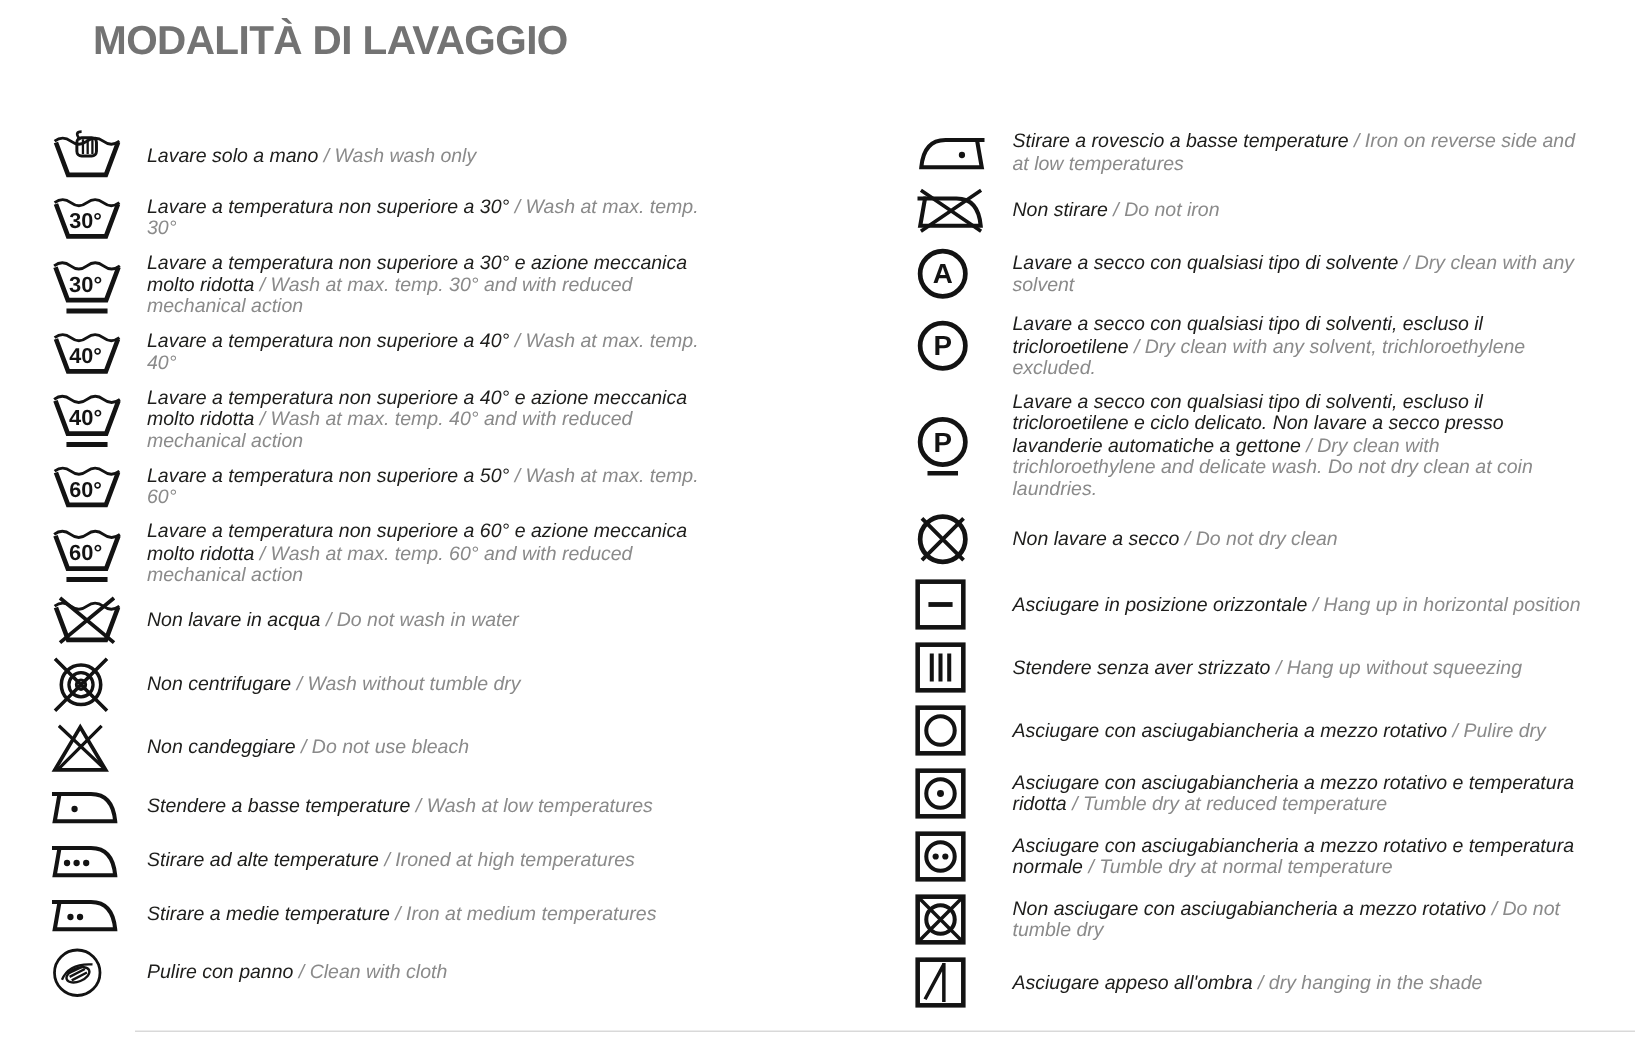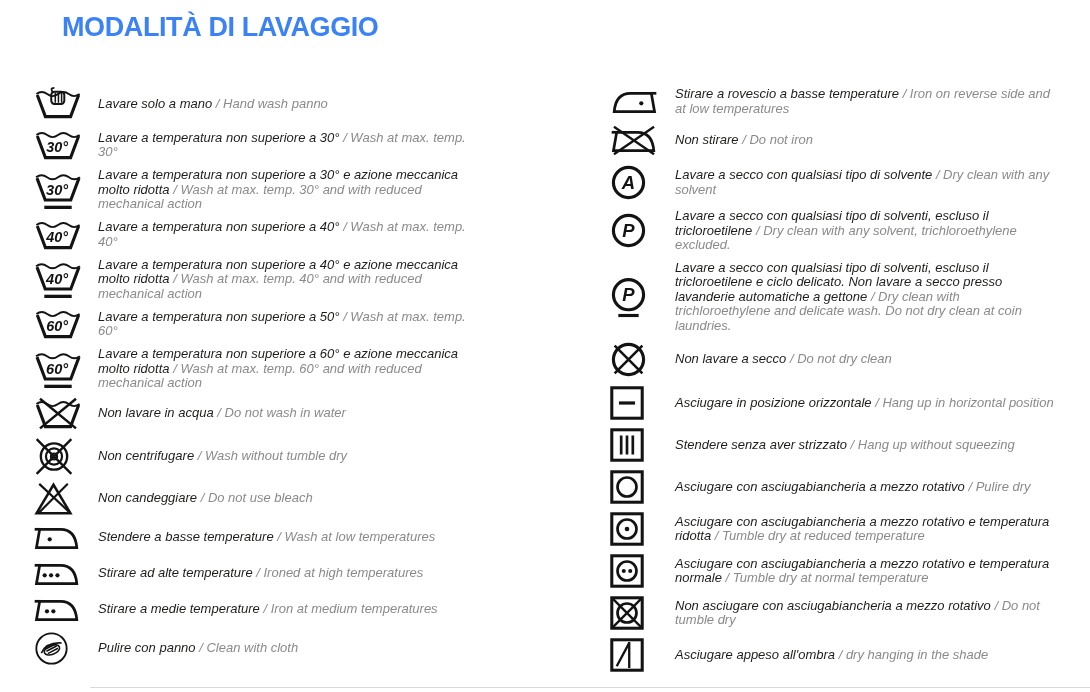--- a/index.html
+++ b/index.html
@@ -1,26 +1,26 @@
 <!DOCTYPE html>
 <html><head>
 <meta charset="utf-8">
 <style>
   html,body{margin:0;padding:0;background:#ffffff;}
   body{width:1090px;height:692px;font-family:"Liberation Sans",sans-serif;}
   .page{position:relative;width:1090px;height:692px;overflow:hidden;background:#fff;}
   .title{position:absolute;left:62px;top:12px;margin:0;font-size:27px;font-weight:700;
-         color:#3b82f6;letter-spacing:-0.4px;}
+         color:#737373;letter-spacing:-0.4px;}
   .cols{position:absolute;top:86px;left:33px;display:flex;}
   .col{display:flex;flex-direction:column;}
   .col-left{width:520px;}
   .col-right{width:470px;margin-left:57px;}
   .row{display:flex;align-items:center;margin-bottom:5px;}
   .col-right .row{margin-bottom:8px;}
-  .icon-cell{flex:0 0 65px;width:65px;display:flex;justify-content:flex-start;align-items:center;font-style:italic;}
+  .icon-cell{flex:0 0 65px;width:65px;display:flex;justify-content:flex-start;align-items:center;}
   .icon-cell svg{display:block;}
   .text{font-style:italic;font-size:13px;line-height:14.5px;color:#1d1d1b;width:382px;}
   .en{color:#8a8a8a;}
   .footer-line{position:absolute;left:90px;right:0;bottom:4px;height:1px;background:#d9d9d9;}
 </style>
 </head>
 <body>
 
 <div class="page">
   <h1 class="title">MODALITÀ DI LAVAGGIO</h1>
@@ -31,21 +31,21 @@
             <svg viewBox="0 0 52 40" width="50" height="36">
     <path d="M3 10 L12 34 H40 L49 10" fill="none" stroke="#131313" stroke-width="3.4"></path>
     <path d="M2 9 Q8 4.5 14 9 T26 9 T38 9 T50 9" fill="none" stroke="#131313" stroke-width="2.1"></path>
     <g stroke="#131313" fill="none">
                 <path d="M21 8 q-5 -6 1 -6" stroke-width="2"></path>
                 <rect x="18.5" y="6.5" width="14.5" height="13.5" rx="3.5" stroke-width="2.2"></rect>
                 <path d="M23 7.5 V18.5 M26.5 7.5 V18.5 M30 7.5 V18.5" stroke-width="1.7"></path>
               </g>
             </svg>
           </div>
-    <div class="text"><span class="it">Lavare solo a mano</span> <span class="en">/ Hand wash panno</span></div>
+    <div class="text"><span class="it">Lavare solo a mano</span> <span class="en">/ Wash wash only</span></div>
   </div>
 
   <div class="row">
     <div class="icon-cell">
             <svg viewBox="0 0 52 40" width="50" height="36">
     <path d="M3 10 L12 34 H40 L49 10" fill="none" stroke="#131313" stroke-width="3.4"></path>
     <path d="M2 9 Q8 4.5 14 9 T26 9 T38 9 T50 9" fill="none" stroke="#131313" stroke-width="2.1"></path>
     <text x="25" y="28" font-size="16" font-weight="700" text-anchor="middle" fill="#131313" font-family="'Liberation Sans',sans-serif">30°</text>
             </svg>
           </div>

